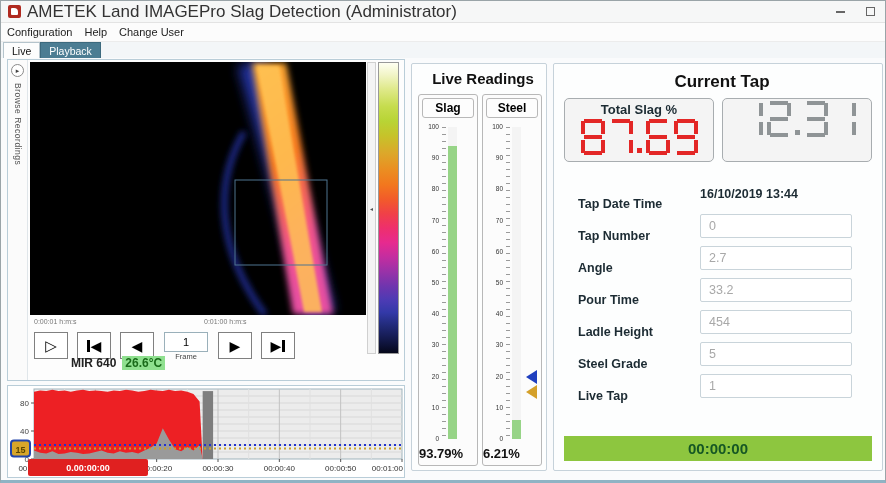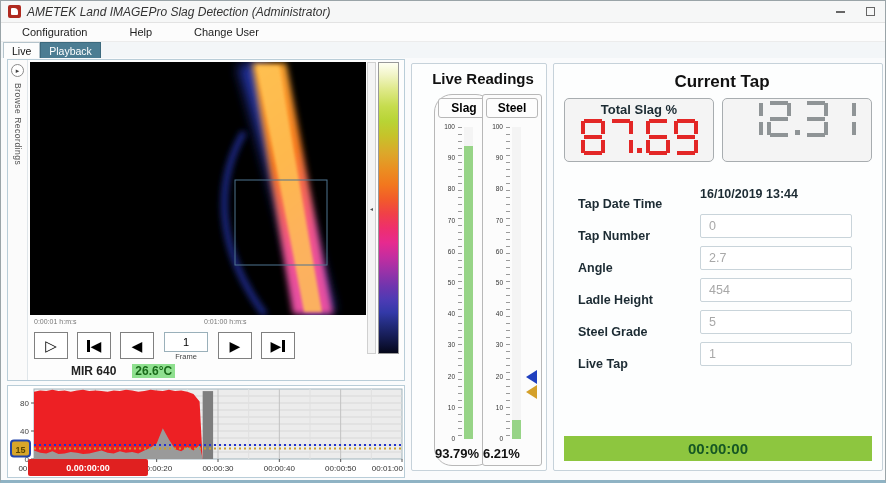--- a/index.html
+++ b/index.html
@@ -8,31 +8,31 @@
   .window { position:relative; width:886px; height:483px; background:#fafbfc;
             border:1px solid #9aa4a8; border-bottom:3px solid #8fb3c4; overflow:hidden; }
 
   
   .titlebar { position:absolute; left:0; top:0; right:0; height:22px; background:#f6f7f7;
               display:flex; align-items:center; border-bottom:1px solid #e3e3e3; }
   .app-icon { width:13px; height:13px; margin:0 6px 0 7px; background:#b02a20; border-radius:2px;
               position:relative; flex:0 0 auto; }
   .app-icon::after { content:""; position:absolute; left:3px; top:3px; width:7px; height:7px;
               background:#fff; border-radius:1px 4px 1px 1px; }
-  .win-title { font-size:12px; color:#333;font-style:italic; }
+  .win-title { font-size:17px; color:#333; }
   .win-controls { margin-left:auto; display:flex; }
   .win-btn { width:30px; height:20px; display:flex; align-items:center; justify-content:center;
              color:#555; font-size:11px; cursor:default; }
   .min-glyph { width:9px; height:0; border-top:2px solid #666; }
   .max-glyph { width:9px; height:9px; border:1px solid #666; }
 
   
   .menubar { position:absolute; left:0; top:22px; right:0; height:19px; background:#fcfcfc;
              display:flex; align-items:center; font-size:11px; color:#222; border-bottom:1px solid #ececec;}
-  .menu-item { padding:0 21px; height:100%; display:flex; align-items:center; }
+  .menu-item { padding:0 6px; height:100%; display:flex; align-items:center; }
 
   
   .tabbar { position:absolute; left:0; top:41px; right:0; height:16px; background:#f3f6f8; display:flex; }
   .tab { height:16px; padding:0 8px; font-size:10.5px; display:flex; align-items:center; }
   .tab.active { background:#fdfdfd; color:#111; border:1px solid #b5c4cc; border-bottom:none; margin-left:2px;}
   .tab.inactive { background:#4c7d93; color:#fff; border:1px solid #3d6a7e; border-bottom:none; }
 
   
   .viewer-box { position:absolute; left:6px; top:58px; width:398px; height:322px;
                 background:#fdfdfd; border:1px solid #b9cdd8; }
@@ -55,36 +55,36 @@
   .ts-start { left:26px; } .ts-mid { left:196px; }
   .controls-row { position:absolute; left:26px; top:272px; display:flex; gap:9px; align-items:flex-start; }
   .pbtn { width:34px; height:27px; background:#fff; border:1px solid #808080; display:flex;
           align-items:center; justify-content:center; font-size:14px; color:#000; }
   .pbtn .edgebar-l { width:3px; height:12px; background:#000; margin-right:1px; }
   .pbtn .edgebar-r { width:3px; height:12px; background:#000; margin-left:1px; }
   .play-glyph { font-size:15px; }
   .frame-ctl { width:46px; text-align:center; }
   .frame-ctl input { width:44px; height:20px; border:1px solid #9ab0ba; text-align:center; font-size:11px; }
   .frame-label { font-size:7.5px; color:#444; }
-  .mir-row { position:absolute; left:30px; top:304px; display:flex; align-items:center; gap:16px;padding-left:33px; }
+  .mir-row { position:absolute; left:30px; top:296px; display:flex; align-items:center; gap:6px;padding-left:33px; }
   .mir-name { font-size:12px; font-weight:bold; color:#222; }
   .temp-badge { font-size:12px; font-weight:bold; color:#1a6b1a; background:#8fe08f; padding:0 3px; }
 
   
   .chart-box { position:absolute; left:6px; top:384px; width:398px; height:93px;
                border:1px solid #b9cdd8; background:#fff; }
 
   
   .panel { position:absolute; background:#fdfefe; border:1px solid #c6d2da; border-radius:2px;padding-left:8px; }
   .live-panel { left:410px; top:62px; width:136px; height:408px; }
   .panel-title { text-align:center; font-weight:bold; color:#111; }
   .live-panel .panel-title { font-size:15px; margin-top:6px; }
   .gauge { position:absolute; top:30px; width:60px; height:372px; border:1px solid #b8b8b8;
            border-radius:3px; background:#fcfcfc; }
-  .gauge-0 { left:22px;border-radius:18px; } .gauge-1 { left:70px; }
+  .gauge-0 { left:6px; } .gauge-1 { left:70px; }
   .gauge-header { margin:3px; height:20px; border:1px solid #b8b8b8; border-radius:3px;
                   font-size:12px; font-weight:bold; text-align:center; line-height:18px; background:#fdfdfd; }
   .gauge-scale { position:absolute; left:2px; right:2px; top:32px; bottom:26px; }
   .scale-labels { position:absolute; left:0; top:0; bottom:0; width:20px; }
   .tick-label { position:absolute; right:2px; width:18px; text-align:right; font-size:6.5px; color:#333;
                 transform:translateY(3px); }
   .tick-strip { position:absolute; left:21px; top:0; bottom:0; width:4px;
                 background:repeating-linear-gradient(to bottom, #9a9a9a 0 1px, transparent 1px 7px); }
   .gauge-track { position:absolute; left:27px; top:0; bottom:0; width:9px; background:#f4f4f4; }
   .gauge-fill { position:absolute; left:0; right:0; bottom:0; background:#97d487; }
@@ -408,20 +408,24 @@
       </div>
       <div class="field-row">
         <span class="field-label">Tap Number</span>
         <input class="field-input" value="0" style="">
       </div>
       <div class="field-row">
         <span class="field-label">Angle</span>
         <input class="field-input" value="2.7" style="">
       </div>
       <div class="field-row">
+        <span class="field-label">Pour Time</span>
+        <input class="field-input" value="33.2" style="">
+      </div>
+      <div class="field-row">
         <span class="field-label">Ladle Height</span>
         <input class="field-input" value="454" style="">
       </div>
       <div class="field-row">
         <span class="field-label">Steel Grade</span>
         <input class="field-input" value="5" style="">
       </div>
       <div class="field-row">
         <span class="field-label">Live Tap</span>
         <input class="field-input" value="1" style="">

